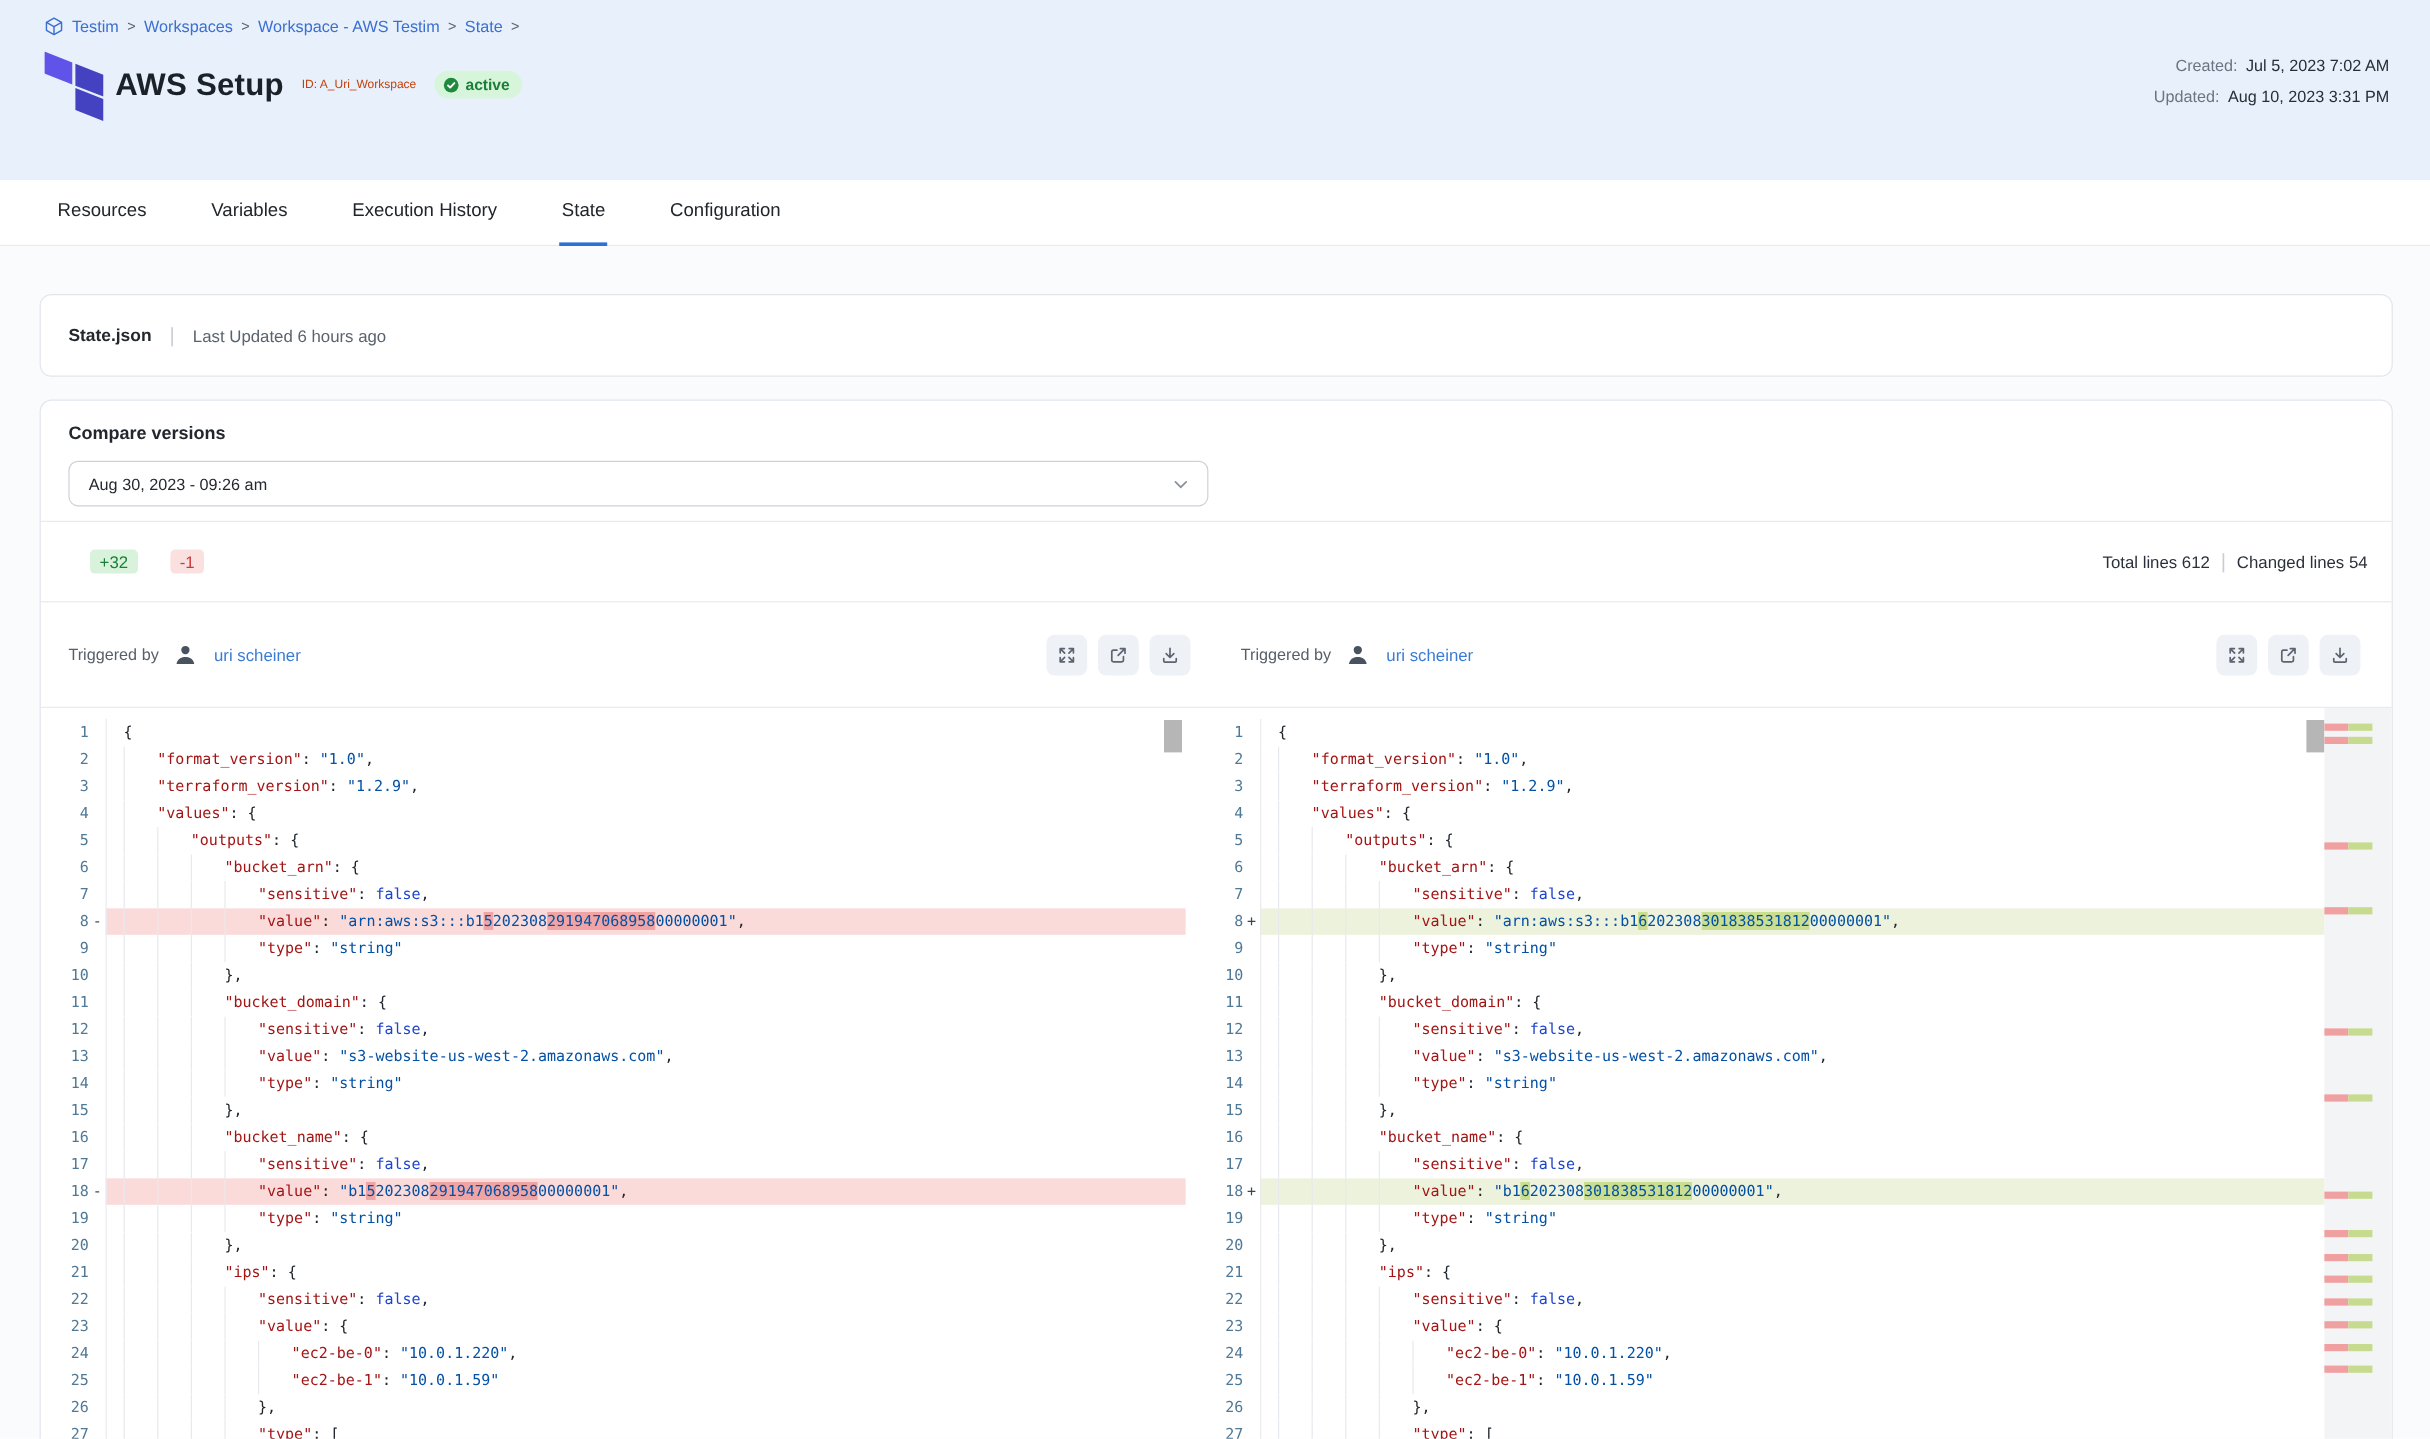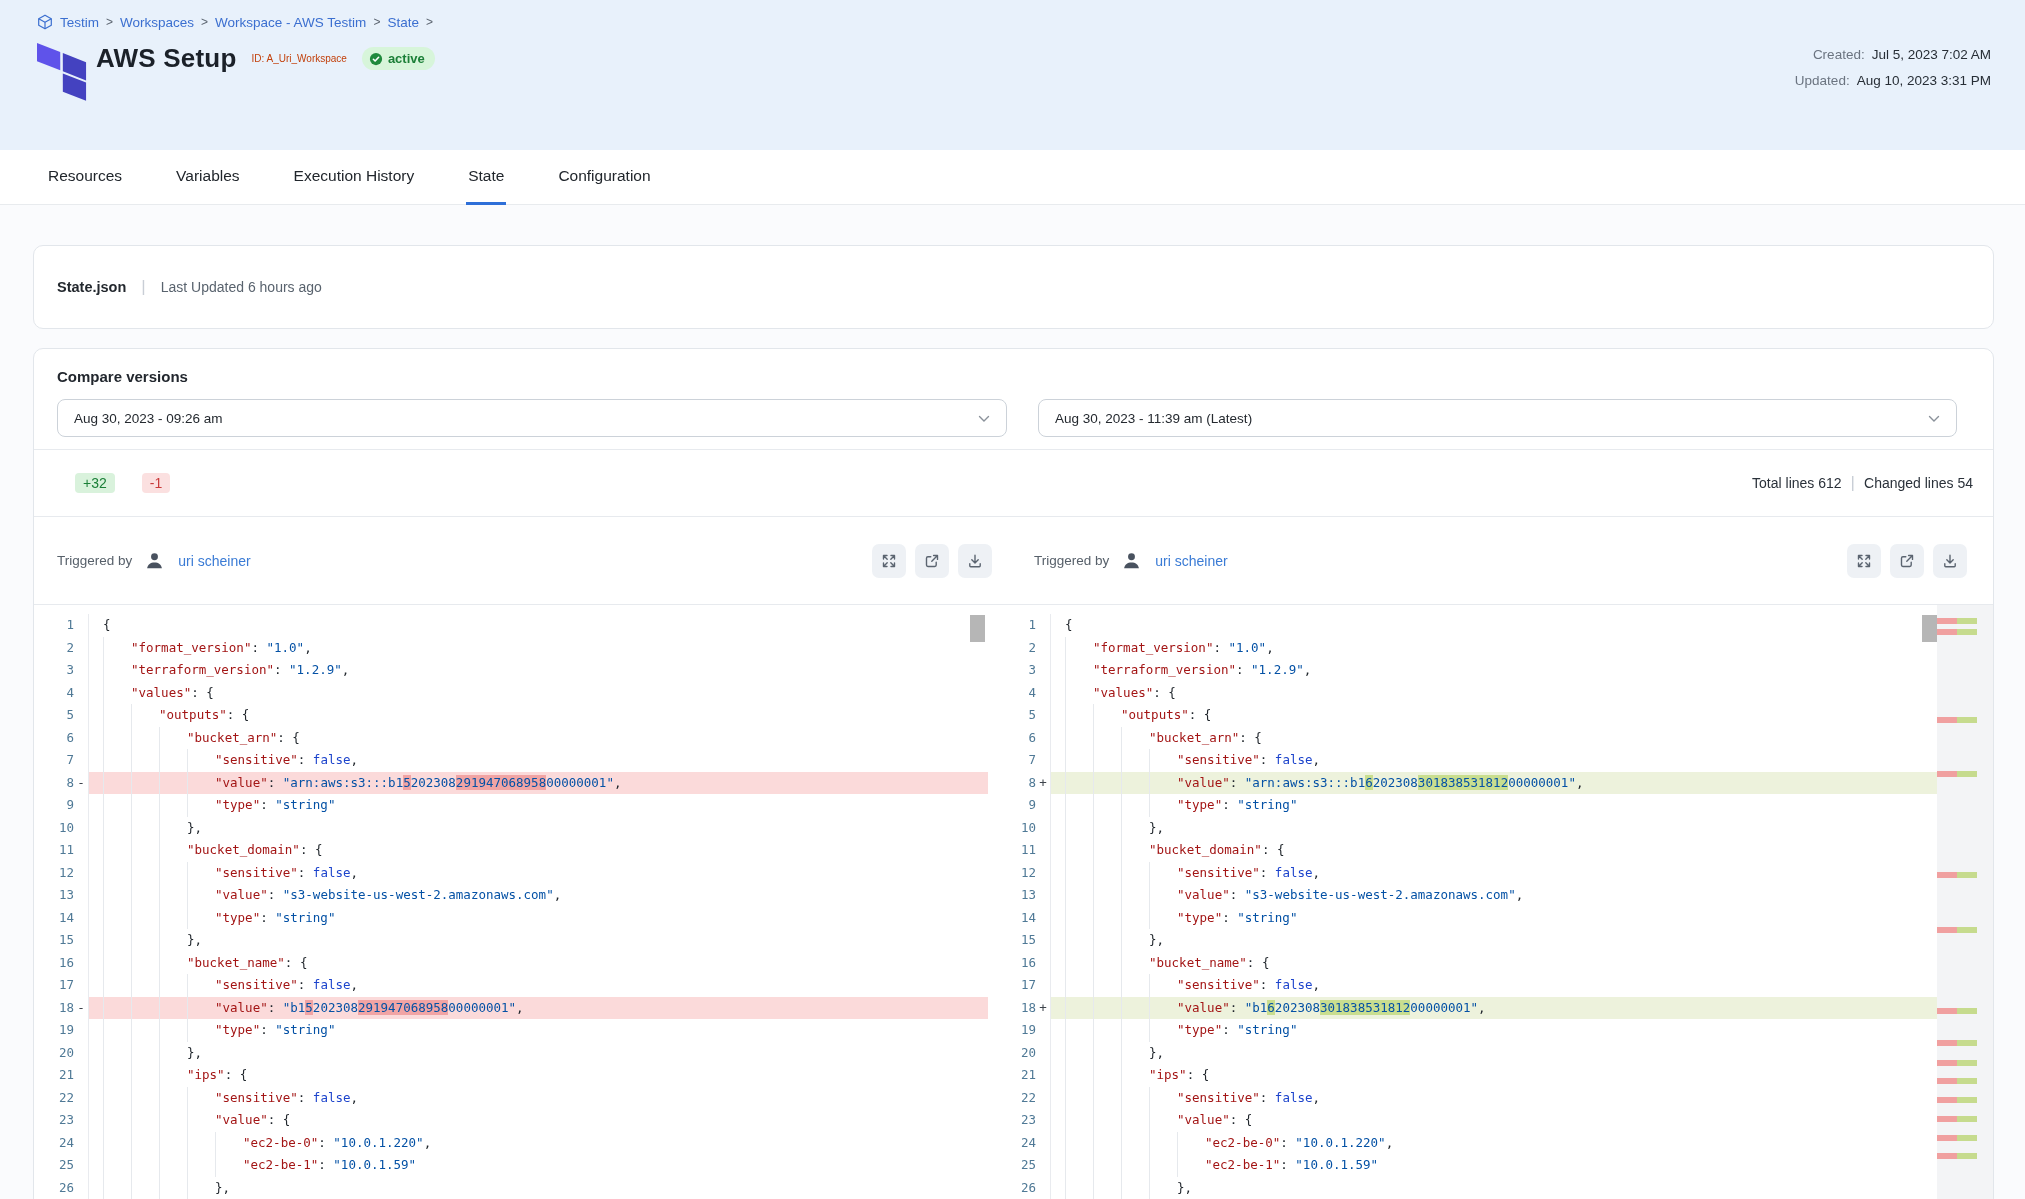--- a/index.html
+++ b/index.html
@@ -6,42 +6,42 @@
   html,body { width:2025px; height:1199px; overflow:hidden; background:#fff;
     font-family:"Liberation Sans", sans-serif; color:#23282e; }
 
   
   .top-header { background:#e8f1fb; height:150px; padding:14px 34px 0 37px; }
   .breadcrumb { display:flex; align-items:center; gap:7px; font-size:13.5px; }
   .breadcrumb .bc-link { color:#3b6fd0; cursor:pointer; }
   .breadcrumb .bc-sep { color:#5c6570; font-size:12px; }
   .header-main { display:flex; align-items:flex-start; margin-top:13px; }
   .tf-logo { width:50px; height:58px; margin-right:9px; }
-  .title-row { display:flex; align-items:center; gap:15px; margin-top:0; }
+  .title-row { display:flex; align-items:center; gap:15px; margin-top:12px; }
   .page-title { font-size:26px; font-weight:600; color:#1b2129; letter-spacing:.2px; }
   .ws-id { font-size:10px; color:#c2410c; }
   .status-badge { display:flex; align-items:center; gap:5px; background:#d7f5da;
     border-radius:13px; padding:4px 10px 4px 7px; font-size:13px; font-weight:600; color:#1b7f37; }
   .header-meta { margin-left:auto; text-align:right; font-size:13.5px; margin-top:4px; }
   .header-meta .meta-row { margin-bottom:11px; }
   .header-meta .meta-label { color:#6b7480; margin-right:7px; }
   .header-meta .meta-value { color:#272e36; }
 
   
   .tab-bar { display:flex; gap:50px; padding-left:46px; height:55px; background:#fff;
     border-bottom:1px solid #e8ebee; }
   .tab { font-size:15.5px; color:#21262c; display:flex; align-items:center; height:55px;
     border-bottom:3px solid transparent; margin-bottom:-1px; cursor:pointer; padding:0 2px; }
   .tab.active { border-bottom-color:#2e6fd8; }
 
   
   main { background:#fafbfd; padding:40px 31px 0 33px; height:994px; }
   .card { background:#fff; border:1px solid #e2e6eb; border-radius:10px; }
 
-  .file-card { display:flex; align-items:center; gap:15px; padding:0 23px; height:84px; margin-bottom:19px; }
+  .file-card { display:flex; align-items:center; gap:15px; padding:0 23px; height:69px; margin-bottom:19px; }
   .file-name { font-size:14.5px; font-weight:700; color:#23282e; }
   .bar-divider { color:#c9ced6; font-size:17px; font-weight:300; }
   .file-updated { font-size:14px; color:#59636e; }
 
   .diff-card { height:900px; overflow:hidden; }
   .cv-section { padding:19px 36px 0 23px; height:100px; }
   .cv-heading { font-size:15px; font-weight:700; color:#22272e; margin-bottom:14px; }
   .dd-row { display:flex; gap:31px; }
   .dd { height:38px; border:1px solid #ccd2d9; border-radius:8px; display:flex; align-items:center;
     padding:0 16px; font-size:13.5px; color:#24292f; background:#fff; cursor:pointer; }
@@ -171,28 +171,20 @@
       <div class="cv-heading">Compare versions</div>
       <div class="dd-row">
         <div class="dd dd-left">
           <span>Aug 30, 2023 - 09:26 am</span>
           <span class="chev">
             <svg width="12" height="8" viewBox="0 0 12 8" fill="none" stroke="#8a919a" stroke-width="1.4" stroke-linecap="round">
                 <path d="M1.5 1.5L6 6l4.5-4.5"></path>
               </svg>
           </span>
         </div>
-        <div class="dd dd-right">
-          <span>Aug 30, 2023 - 11:39 am (Latest)</span>
-          <span class="chev">
-            <svg width="12" height="8" viewBox="0 0 12 8" fill="none" stroke="#8a919a" stroke-width="1.4" stroke-linecap="round">
-                <path d="M1.5 1.5L6 6l4.5-4.5"></path>
-              </svg>
-          </span>
-        </div>
       </div>
     </div>
 
     <div class="stats-row">
       <span class="badge add">+32</span>
       <span class="badge del">-1</span>
       <span class="stats-right">
         <span>Total lines 612</span>
         <span class="bar-divider">|</span>
         <span>Changed lines 54</span>

